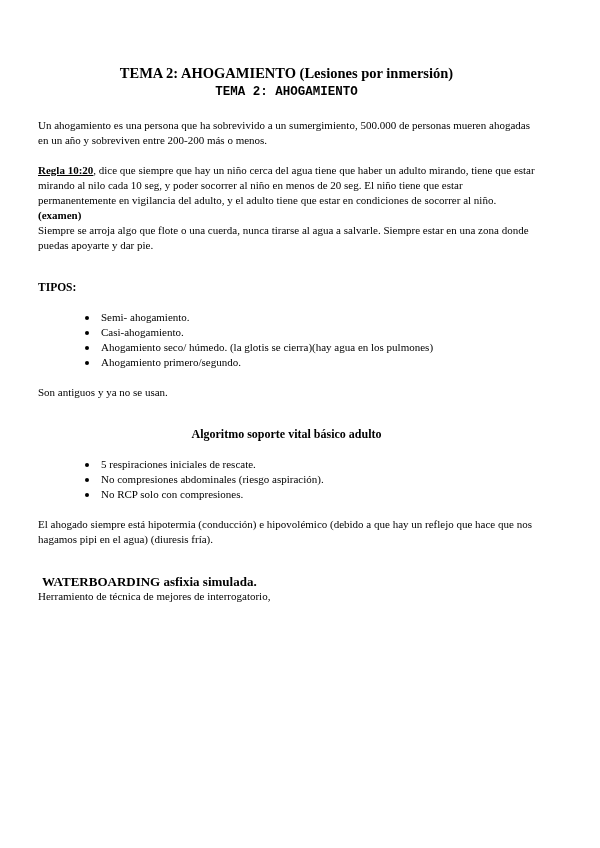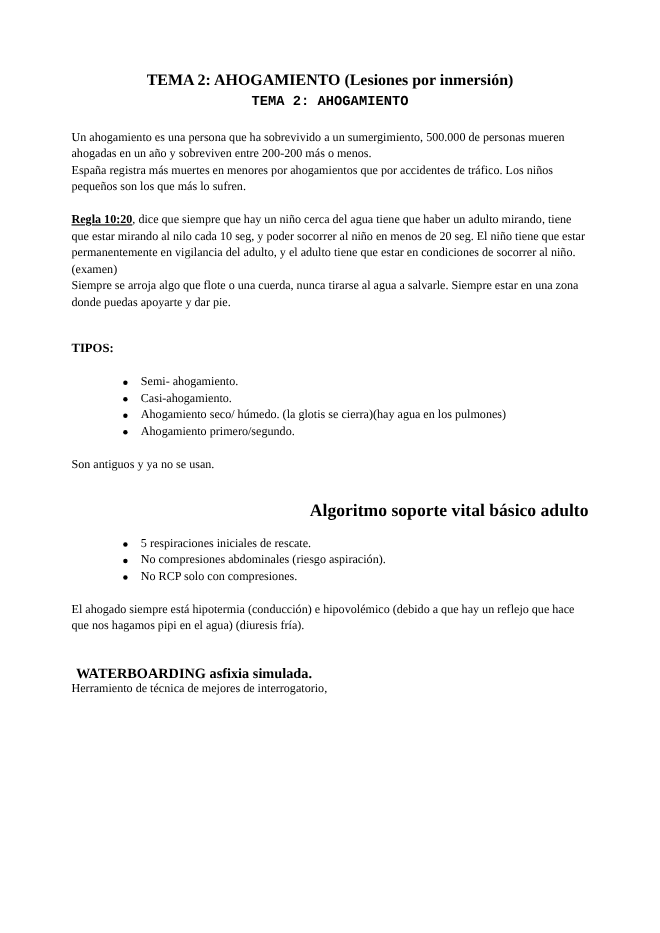--- a/index.html
+++ b/index.html
@@ -7,21 +7,21 @@
     padding: 0;
     background: #ffffff;
   }
   .page {
     position: relative;
     width: 600px;
     height: 848px;
     margin: 0 auto;
     background: #ffffff;
     box-sizing: border-box;
-    padding: 64px 65px 0 65px;
+    padding: 64px 65px 0 38px;
     font-family: "Liberation Serif", "DejaVu Serif", serif;
     font-size: 11px;
     line-height: 15px;
     color: #000000;
     overflow: hidden;
   }
   h1.doc-title {
     margin: 0;
     font-size: 14.5px;
     line-height: 18px;
@@ -39,21 +39,21 @@
   p {
     margin: 0;
   }
   .intro-block { margin-top: 18px; }
   .regla-block { margin-top: 15px; }
   .lead-bold-underline {
     font-weight: bold;
     text-decoration: underline;
     margin-top: 41px;
   }
-  .bold { font-weight: normal; }
+  .bold { font-weight: bold; }
   .tipos-heading {
     margin-top: 27px;
     font-weight: bold;
     font-size: 11.5px;
   }
   ul.doc-list {
     margin: 15px 0 0 0;
     padding: 0 0 0 47px;
     list-style: none;
   }
@@ -69,42 +69,41 @@
     top: 5.5px;
     width: 4px;
     height: 4px;
     border-radius: 50%;
     background: #000;
   }
   .note-line { margin-top: 15px; }
   .algoritmo-heading {
     margin-top: 27px;
     font-weight: bold;
-    text-align: right;
-    font-size: 16px;
+    text-align: center;
+    font-size: 12px;
   }
   .hipotermia-note { margin-top: 15px; }
   .waterboarding-heading {
     margin-top: 27px;
     font-weight: bold;
     font-size: 13px;
     text-indent: 4px;
   }
 </style>
 </head>
 <body>
 
 <div class="page">
 
   <h1 class="doc-title">TEMA 2: AHOGAMIENTO (Lesiones por inmersión)</h1>
   <h2 class="doc-subtitle">TEMA 2: AHOGAMIENTO</h2>
 
   <div class="intro-block">
     <p>Un ahogamiento es una persona que ha sobrevivido a un sumergimiento, 500.000 de personas mueren ahogadas en un año y sobreviven entre 200-200 más o menos.</p>
-    <p>España registra más muertes en menores por ahogamientos que por accidentes de tráfico. Los niños pequeños son los que más lo sufren.</p>
   </div>
 
   <div class="regla-block">
     <p><span class="lead-bold-underline">Regla 10:20</span><span>, dice que siempre que hay un niño cerca del agua tiene que haber un adulto mirando, tiene que estar mirando al nilo cada 10 seg, y poder socorrer al niño en menos de 20 seg. El niño tiene que estar permanentemente en vigilancia del adulto, y el adulto tiene que estar en condiciones de socorrer al niño. </span><span class="bold">(examen)</span></p>
     <p>Siempre se arroja algo que flote o una cuerda, nunca tirarse al agua a salvarle. Siempre estar en una zona donde puedas apoyarte y dar pie.</p>
   </div>
 
   <p class="tipos-heading">TIPOS:</p>
 
   <ul class="doc-list">

